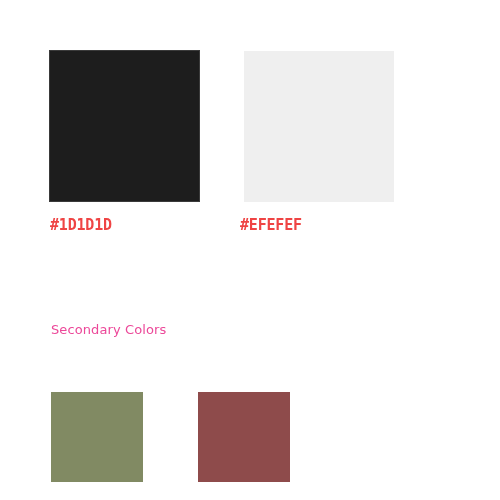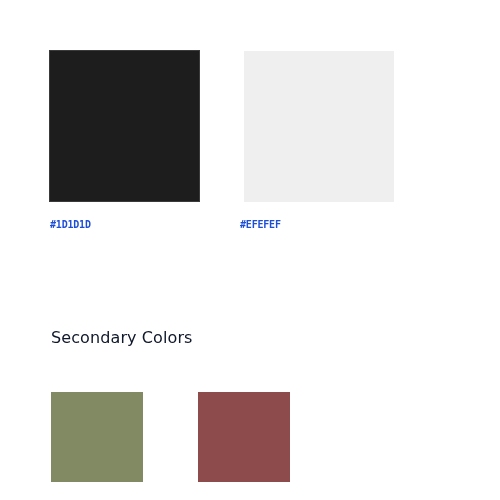--- a/index.html
+++ b/index.html
@@ -40,24 +40,24 @@
     left: 244px;
     top: 51px;
     width: 150px;
     height: 151px;
     background: #EFEFEF;
   }
 
   .hex-label {
     position: absolute;
     font-family: "DejaVu Sans Mono", "Liberation Mono", monospace;
-    font-size: 10px;
+    font-size: 15px;
     font-weight: bold;
     letter-spacing: -0.2px;
-    color: #1d4ed8;
+    color: #ef4444;
     line-height: 16px;
     white-space: nowrap;
     text-align: right;
   }
 
   #label-primary-dark {
     left: 50px;
     top: 217px;
   }
 
@@ -65,27 +65,26 @@
     left: 240px;
     top: 217px;
   }
 
   
   #heading-secondary {
     position: absolute;
     left: 51px;
     top: 322px;
     font-family: "DejaVu Sans", "Liberation Sans", sans-serif;
-    font-size: 16px;
+    font-size: 13px;
     font-weight: 400;
     letter-spacing: 0.1px;
-    color: #0f172a;
+    color: #ec4899;
     line-height: 16px;
     white-space: nowrap;
-    margin-top: 8px;
   }
 
   #swatch-secondary-green {
     left: 51px;
     top: 392px;
     width: 92px;
     height: 90px;
     background: #818A63;
   }
 

